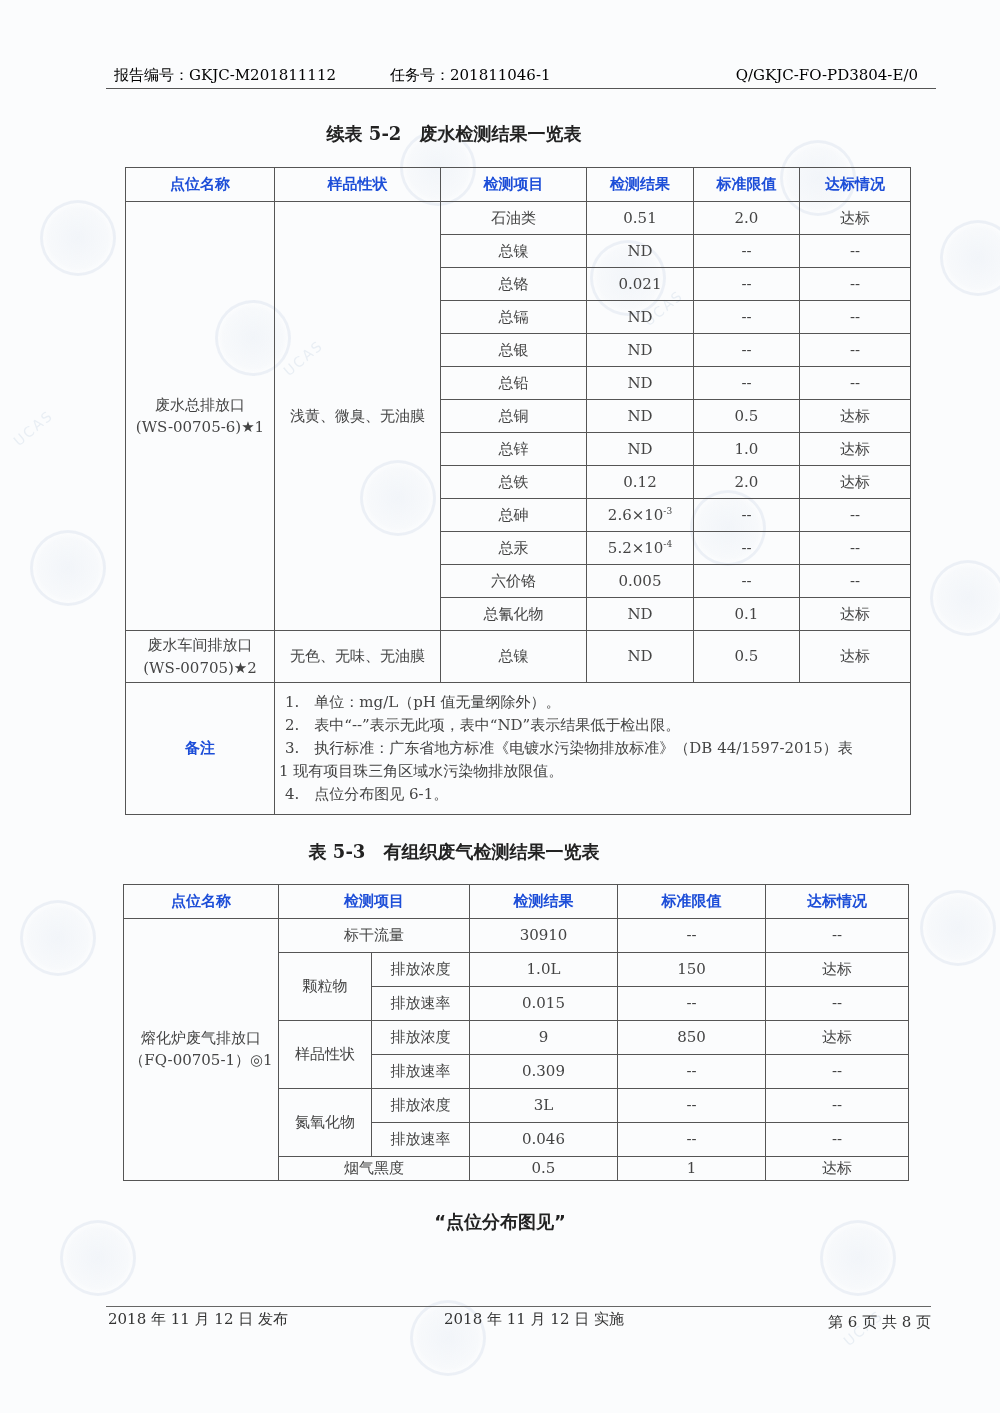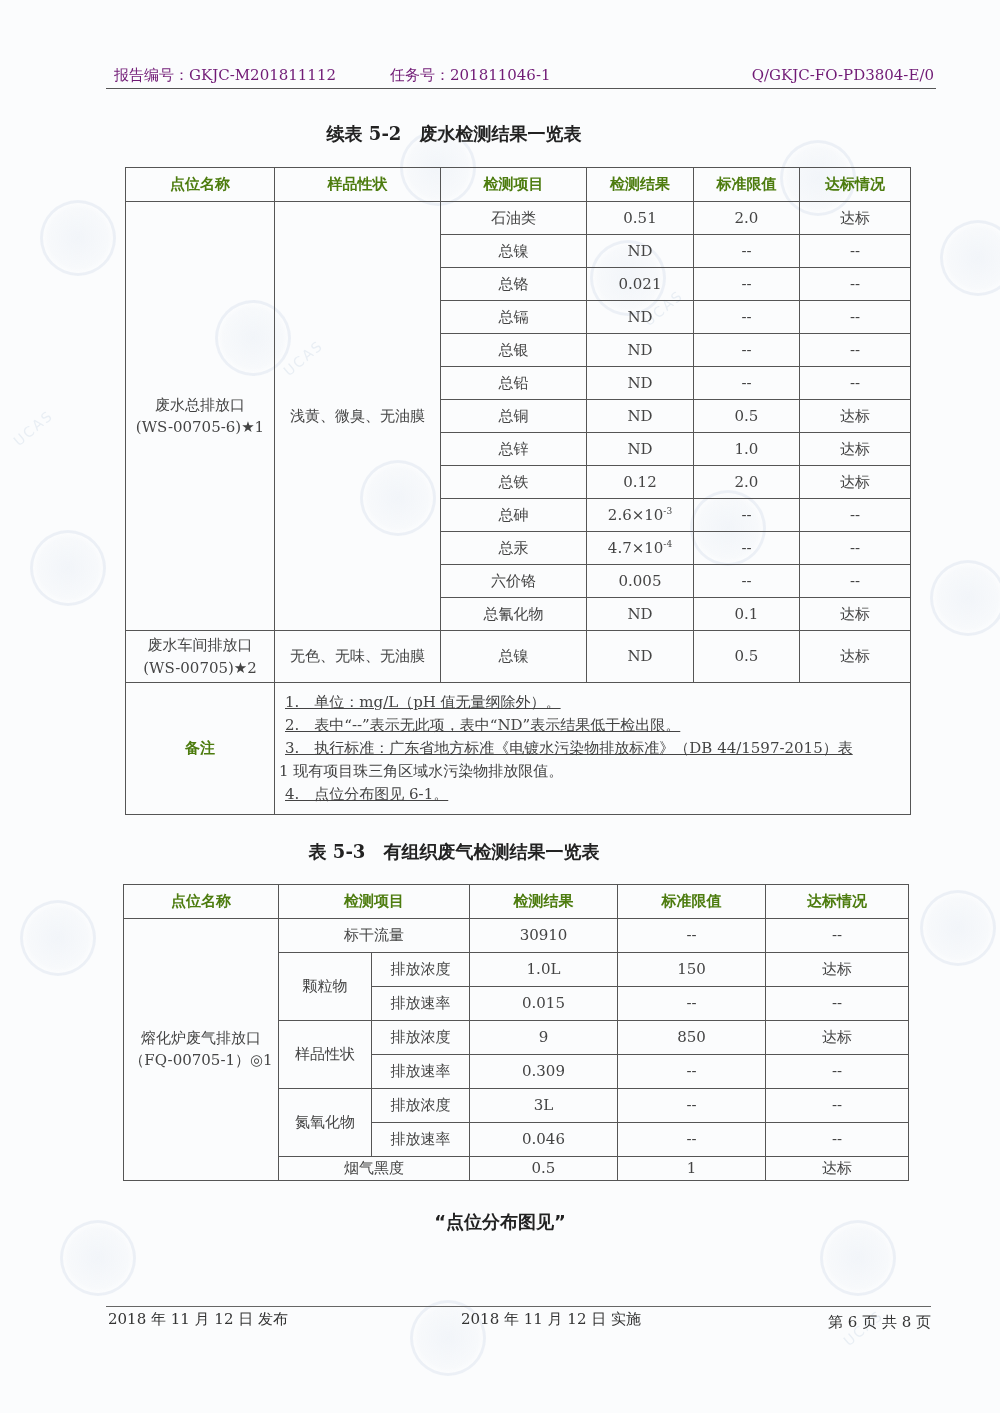--- a/index.html
+++ b/index.html
@@ -13,49 +13,49 @@
       position: absolute; width: 70px; height: 70px; border-radius: 50%;
       border: 3px solid rgba(170,190,215,0.18);
       background: radial-gradient(circle, rgba(180,198,222,0.12) 0%, rgba(180,198,222,0.05) 60%, transparent 70%);
     }
     .wm-text {
       position: absolute; color: rgba(170,190,215,0.22); font-size: 14px;
       font-family: "DejaVu Sans", sans-serif; transform: rotate(-40deg); letter-spacing: 2px;
     }
     .header {
       position: absolute; left: 106px; top: 62px; width: 830px; height: 26px;
-      border-bottom: 1.5px solid #555; font-size: 15px; color: #701a75;
+      border-bottom: 1.5px solid #555; font-size: 15px; color: #000000;
     }
     .header .rn { position: absolute; left: 8px; top: 4px; }
     .header .tn { position: absolute; left: 284px; top: 4px; }
-    .header .code { position: absolute; right: 2px; top: 4px; }
+    .header .code { position: absolute; right: 18px; top: 4px; }
     .title {
       position: absolute; left: 0; width: 908px; text-align: center;
       font-weight: bold; font-size: 18px; color: #222;
     }
     table { position: absolute; border-collapse: collapse; table-layout: fixed; }
     td {
       border: 1.3px solid #555; text-align: center; vertical-align: middle;
       font-size: 15px; color: #444; padding: 0; line-height: 1.5;
     }
-    td.hd { font-weight: bold; color: #4d7c0f; font-family: "DejaVu Sans", sans-serif; font-size: 15px; }
+    td.hd { font-weight: bold; color: #1d4ed8; font-family: "DejaVu Sans", sans-serif; font-size: 15px; }
     td.notes { text-align: left; padding: 2px 0 2px 4px; font-size: 15px; line-height: 23px; }
     .note-line { display: block; }
-    .note-line.indent { padding-left: 6px; text-decoration: underline; }
+    .note-line.indent { padding-left: 6px; }
     sup { font-size: 9px; }
     .blank {
       position: absolute; top: 1210px; left: 0; width: 1000px; text-align: center;
       font-weight: bold; font-size: 18px; color: #222; font-family: "DejaVu Sans", sans-serif;
     }
     .footer {
       position: absolute; left: 106px; top: 1306px; width: 825px;
       border-top: 1.5px solid #666; font-size: 15px; color: #333; height: 30px;
     }
     .footer .pub { position: absolute; left: 2px; top: 3px; }
-    .footer .impl { position: absolute; left: 355px; top: 3px; }
+    .footer .impl { position: absolute; left: 338px; top: 3px; }
     .footer .page { position: absolute; right: 0; top: 6px; }
   </style>
 </head>
 <body>
 
 <div class="watermark" style="left:40px;top:200px;"></div>
 <div class="watermark" style="left:215px;top:300px;"></div>
 <div class="watermark" style="left:400px;top:130px;"></div>
 <div class="watermark" style="left:590px;top:240px;"></div>
 <div class="watermark" style="left:780px;top:140px;"></div>
@@ -157,21 +157,21 @@
     <td>达标</td>
   </tr>
   <tr style="height:33px">
     <td>总砷</td>
     <td><span>2.6×10</span><sup>-3</sup></td>
     <td>--</td>
     <td>--</td>
   </tr>
   <tr style="height:33px">
     <td>总汞</td>
-    <td><span>4.7×10</span><sup>-4</sup></td>
+    <td><span>5.2×10</span><sup>-4</sup></td>
     <td>--</td>
     <td>--</td>
   </tr>
   <tr style="height:33px">
     <td>六价铬</td>
     <td>0.005</td>
     <td>--</td>
     <td>--</td>
   </tr>
   <tr style="height:33px">

